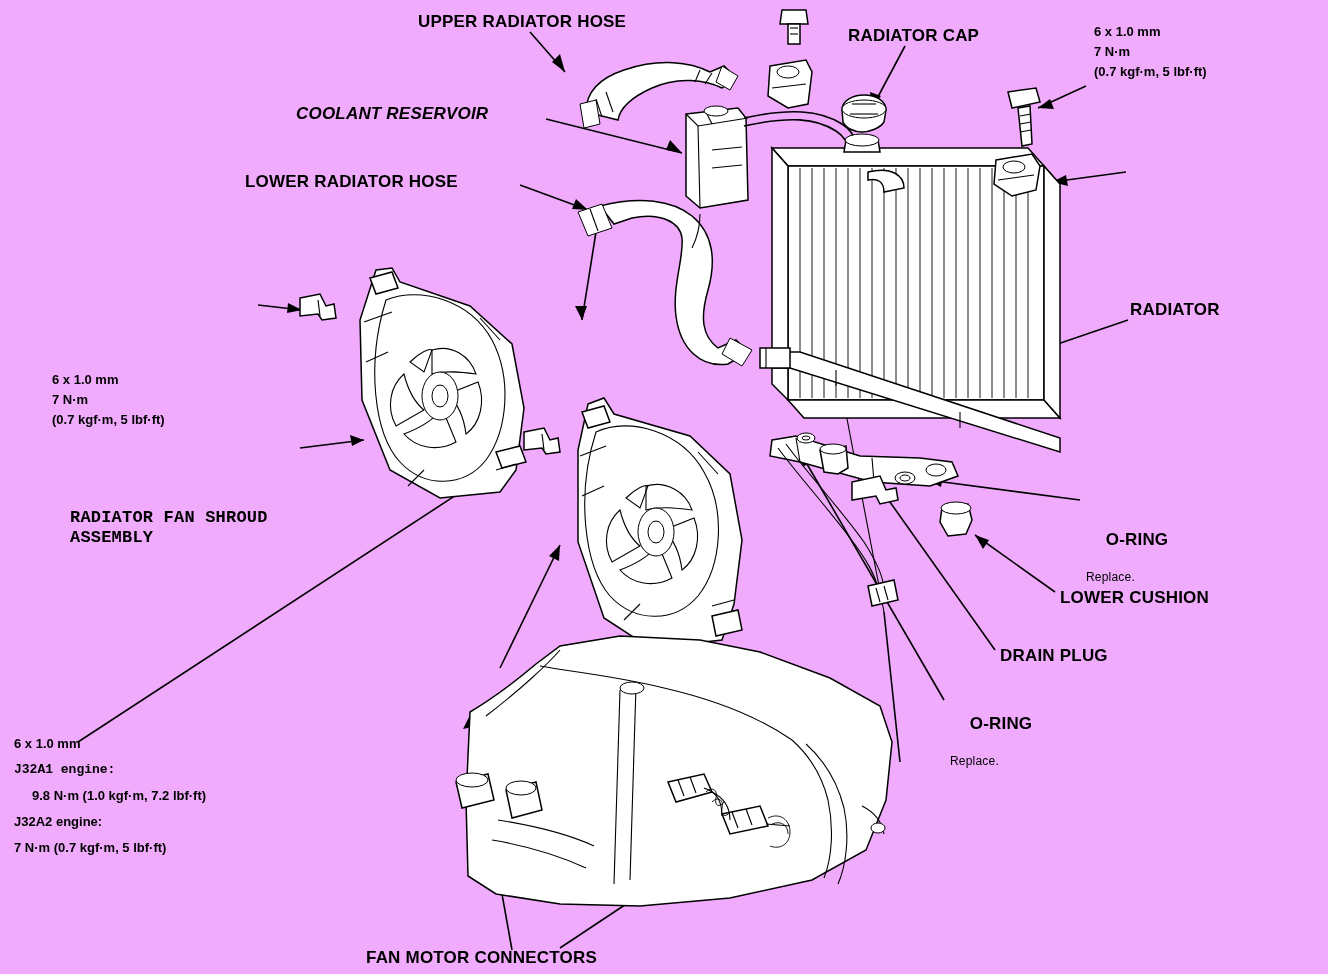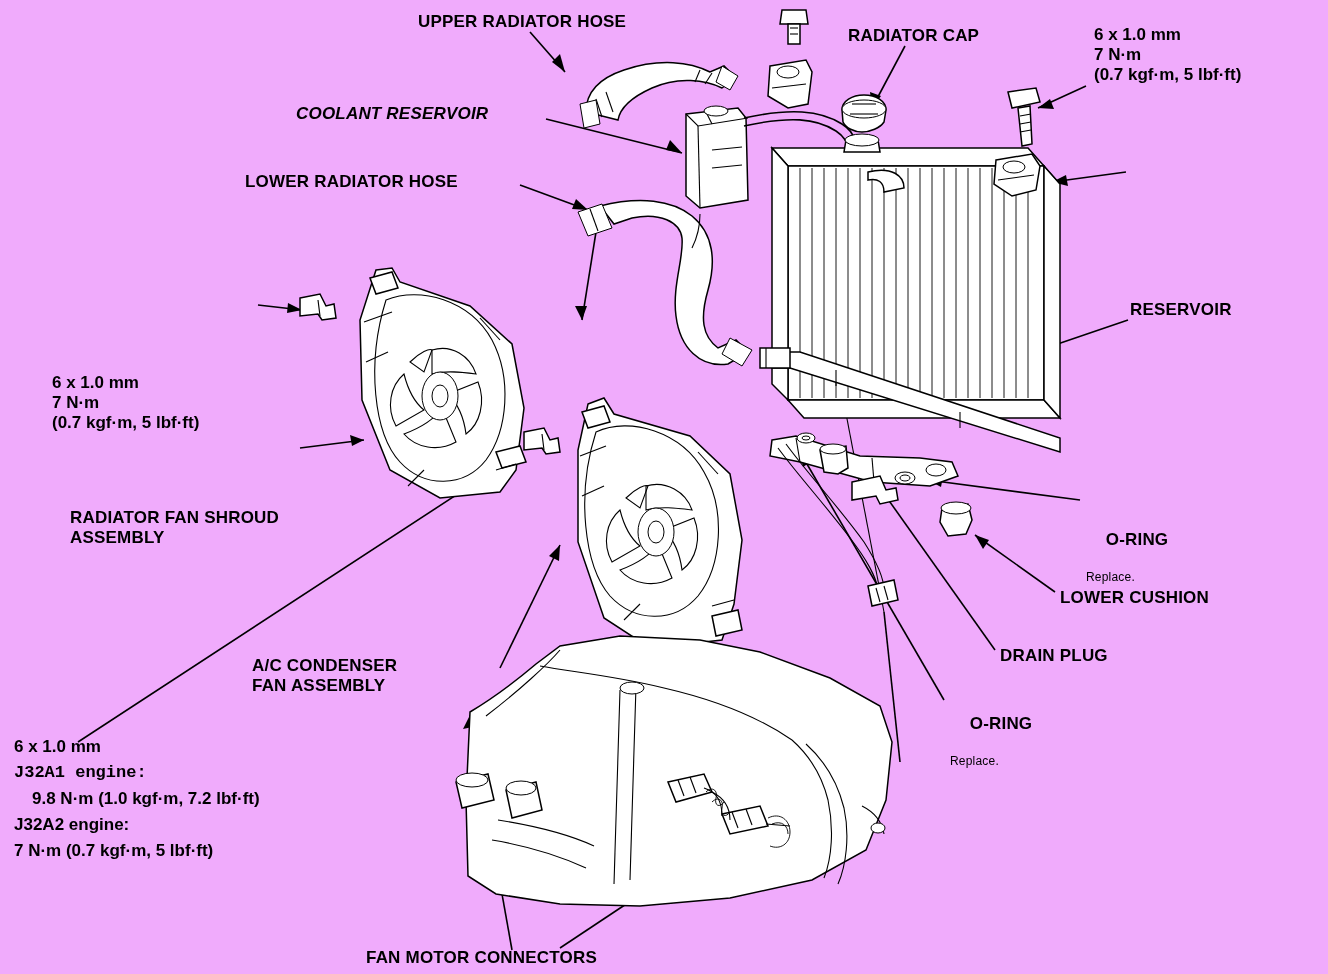--- a/index.html
+++ b/index.html
@@ -26,21 +26,21 @@
     color: #000;
   }
   .label .sub {
     display: block;
     font-weight: normal;
     font-size: 12px;
   }
   .spec {
     position: absolute;
     font-weight: bold;
-    font-size: 17px;
+    font-size: 13px;
     line-height: 1.3;
     white-space: pre;
   }
   svg.art {
     position: absolute;
     left: 0;
     top: 0;
     width: 1328px;
     height: 974px;
   }
@@ -354,31 +354,29 @@
 
   <div class="label" style="left:296px; top:104px;font-style:italic;">COOLANT RESERVOIR</div>
 
   <div class="label" style="left:245px; top:172px;">LOWER RADIATOR HOSE</div>
 
   <div class="spec" style="left:1094px; top:24px;">6 x 1.0 mm</div>
   <div class="spec" style="left:1094px; top:44px;">7 N·m</div>
   <div class="spec" style="left:1094px; top:64px;">(0.7 kgf·m, 5 lbf·ft)</div>
 
 
-  <div class="label" style="left:1130px; top:300px;">RESERVOIR</div>
+  <div class="label" style="left:1130px; top:300px;">RADIATOR</div>
 
   <div class="spec" style="left:52px; top:372px;">6 x 1.0 mm</div>
   <div class="spec" style="left:52px; top:392px;">7 N·m</div>
   <div class="spec" style="left:52px; top:412px;">(0.7 kgf·m, 5 lbf·ft)</div>
 
-  <div class="label" style="left:70px; top:508px;">RADIATOR FAN SHROUD
+  <div class="label" style="left:70px; top:508px;font-family:Liberation Mono, monospace;">RADIATOR FAN SHROUD
 ASSEMBLY</div>
 
-  <div class="label" style="left:252px; top:656px;">A/C CONDENSER
-FAN ASSEMBLY</div>
 
   <div class="spec" style="left:14px; top:736px;">6 x 1.0 mm</div>
   <div class="spec" style="left:14px; top:762px;font-family:Liberation Mono, monospace;">J32A1 engine:</div>
   <div class="spec" style="left:32px; top:788px;">9.8 N·m (1.0 kgf·m, 7.2 lbf·ft)</div>
   <div class="spec" style="left:14px; top:814px;">J32A2 engine:</div>
   <div class="spec" style="left:14px; top:840px;">7 N·m (0.7 kgf·m, 5 lbf·ft)</div>
 
   <div class="label" style="left:1086px; top:510px;">
     <span>O-RING</span>
     <span class="sub">Replace.</span>

